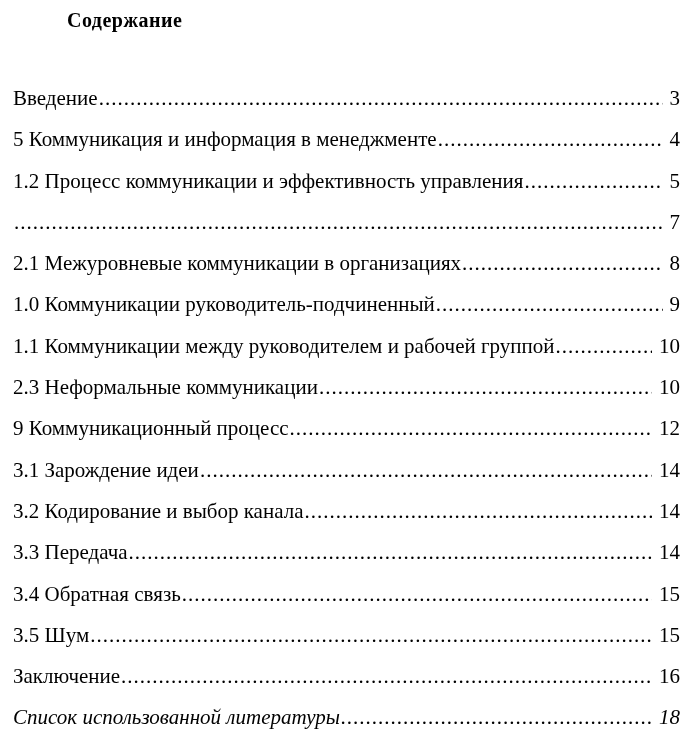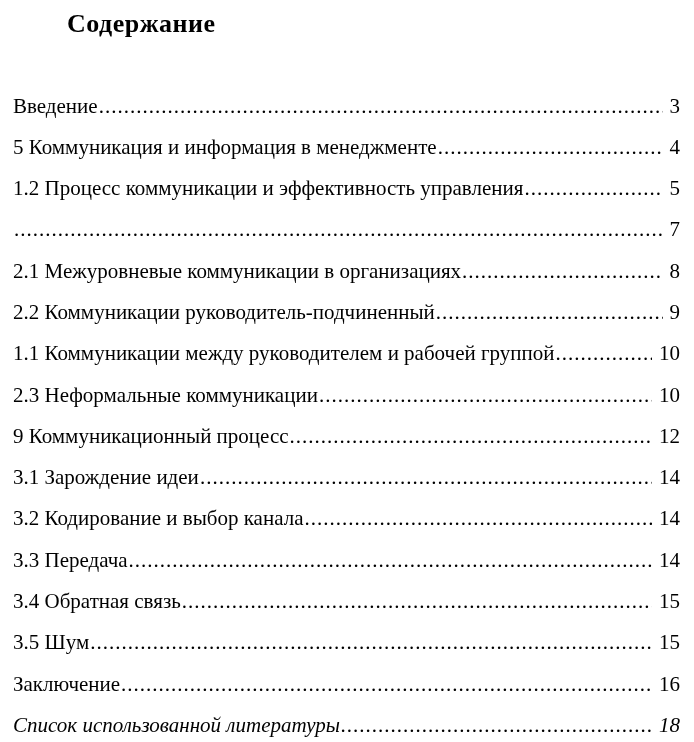--- a/index.html
+++ b/index.html
@@ -13,21 +13,21 @@
     height: 742px;
     box-sizing: border-box;
     background: #ffffff;
     padding: 8px 14px 0 13px;
     font-family: "Liberation Serif", "DejaVu Serif", serif;
     color: #000000;
     overflow: hidden;
   }
   .doc-title {
     margin: 0 0 0 54px;
-    font-size: 26px;
+    font-size: 20px;
     line-height: 1.25;
     font-weight: bold;
     letter-spacing: 0.5px;
   }
   .toc {
     list-style: none;
     margin: 56px 0 0 0;
     padding: 0;
   }
   .toc-row {
@@ -84,21 +84,21 @@
     <li class="toc-row">
       <span class="toc-dots"></span>
       <span class="toc-page">7</span>
     </li>
     <li class="toc-row">
       <span class="toc-label">2.1 Межуровневые коммуникации в организациях</span>
       <span class="toc-dots"></span>
       <span class="toc-page">8</span>
     </li>
     <li class="toc-row">
-      <span class="toc-label">2.2 Коммуникации руководитель-подчиненный</span>
+      <span class="toc-label">1.0 Коммуникации руководитель-подчиненный</span>
       <span class="toc-dots"></span>
       <span class="toc-page">9</span>
     </li>
     <li class="toc-row">
       <span class="toc-label">1.1 Коммуникации между руководителем и рабочей группой</span>
       <span class="toc-dots"></span>
       <span class="toc-page">10</span>
     </li>
     <li class="toc-row">
       <span class="toc-label">2.3 Неформальные коммуникации</span>

